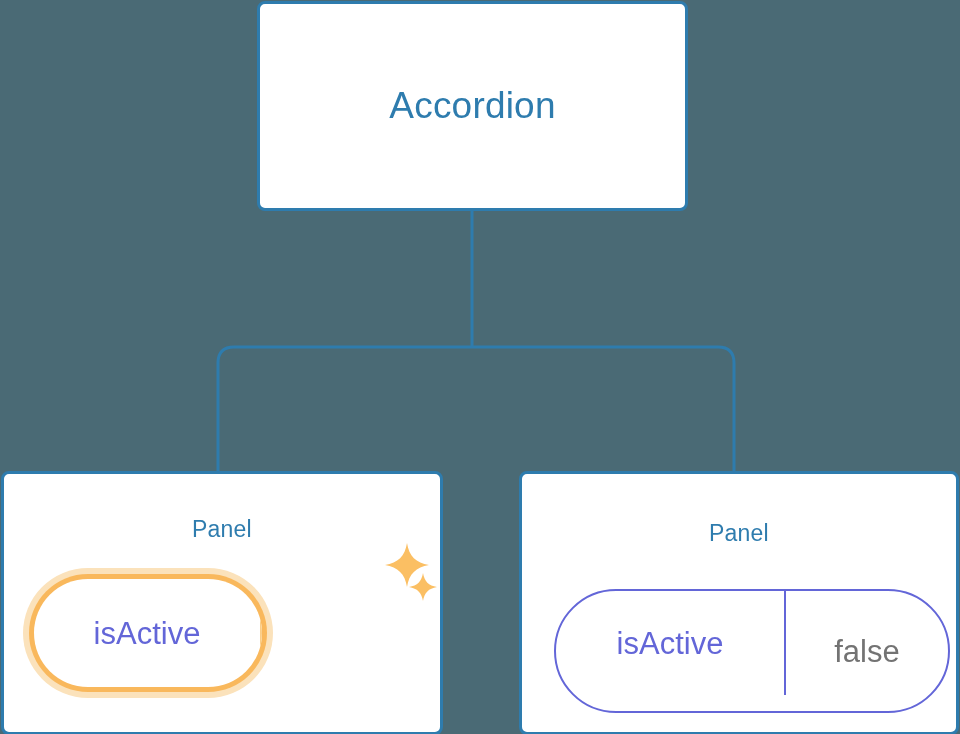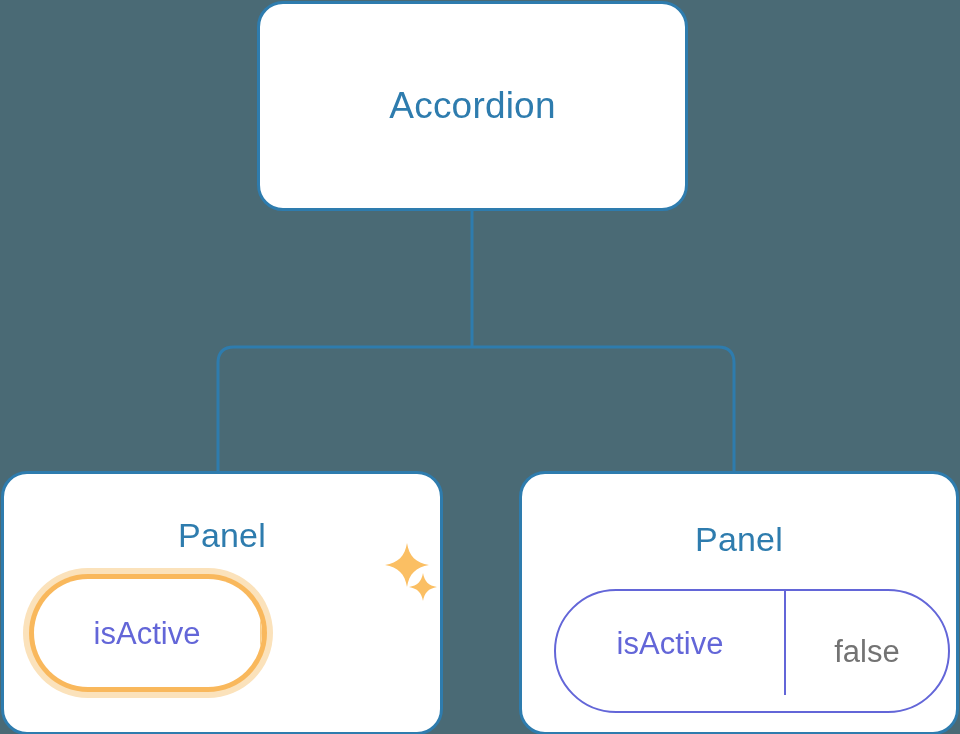--- a/index.html
+++ b/index.html
@@ -28,21 +28,21 @@
     width: 960px;
     height: 734px;
     pointer-events: none;
   }
 
   
   .node-card {
     position: absolute;
     background: #ffffff;
     border: 3px solid #2e7cae;
-    border-radius: 26px;
+    border-radius: 8px;
     box-sizing: border-box;
   }
   #node-accordion {
     left: 257px;
     top: 1px;
     width: 431px;
     height: 210px;
     display: flex;
     align-items: center;
     justify-content: center;
@@ -62,21 +62,21 @@
 
   .node-title {
     color: #2e7cae;
     font-size: 37px;
     font-weight: 400;
     letter-spacing: 0.2px;
     text-align: center;
     white-space: nowrap;
   }
   .panel-title {
-    font-size: 34px;
+    font-size: 23px;
     margin-top: 42px;
   }
   #node-panel-right .panel-title {
     margin-top: 46px;
   }
 
   
   .pill-wrap {
     position: absolute;
     display: flex;

